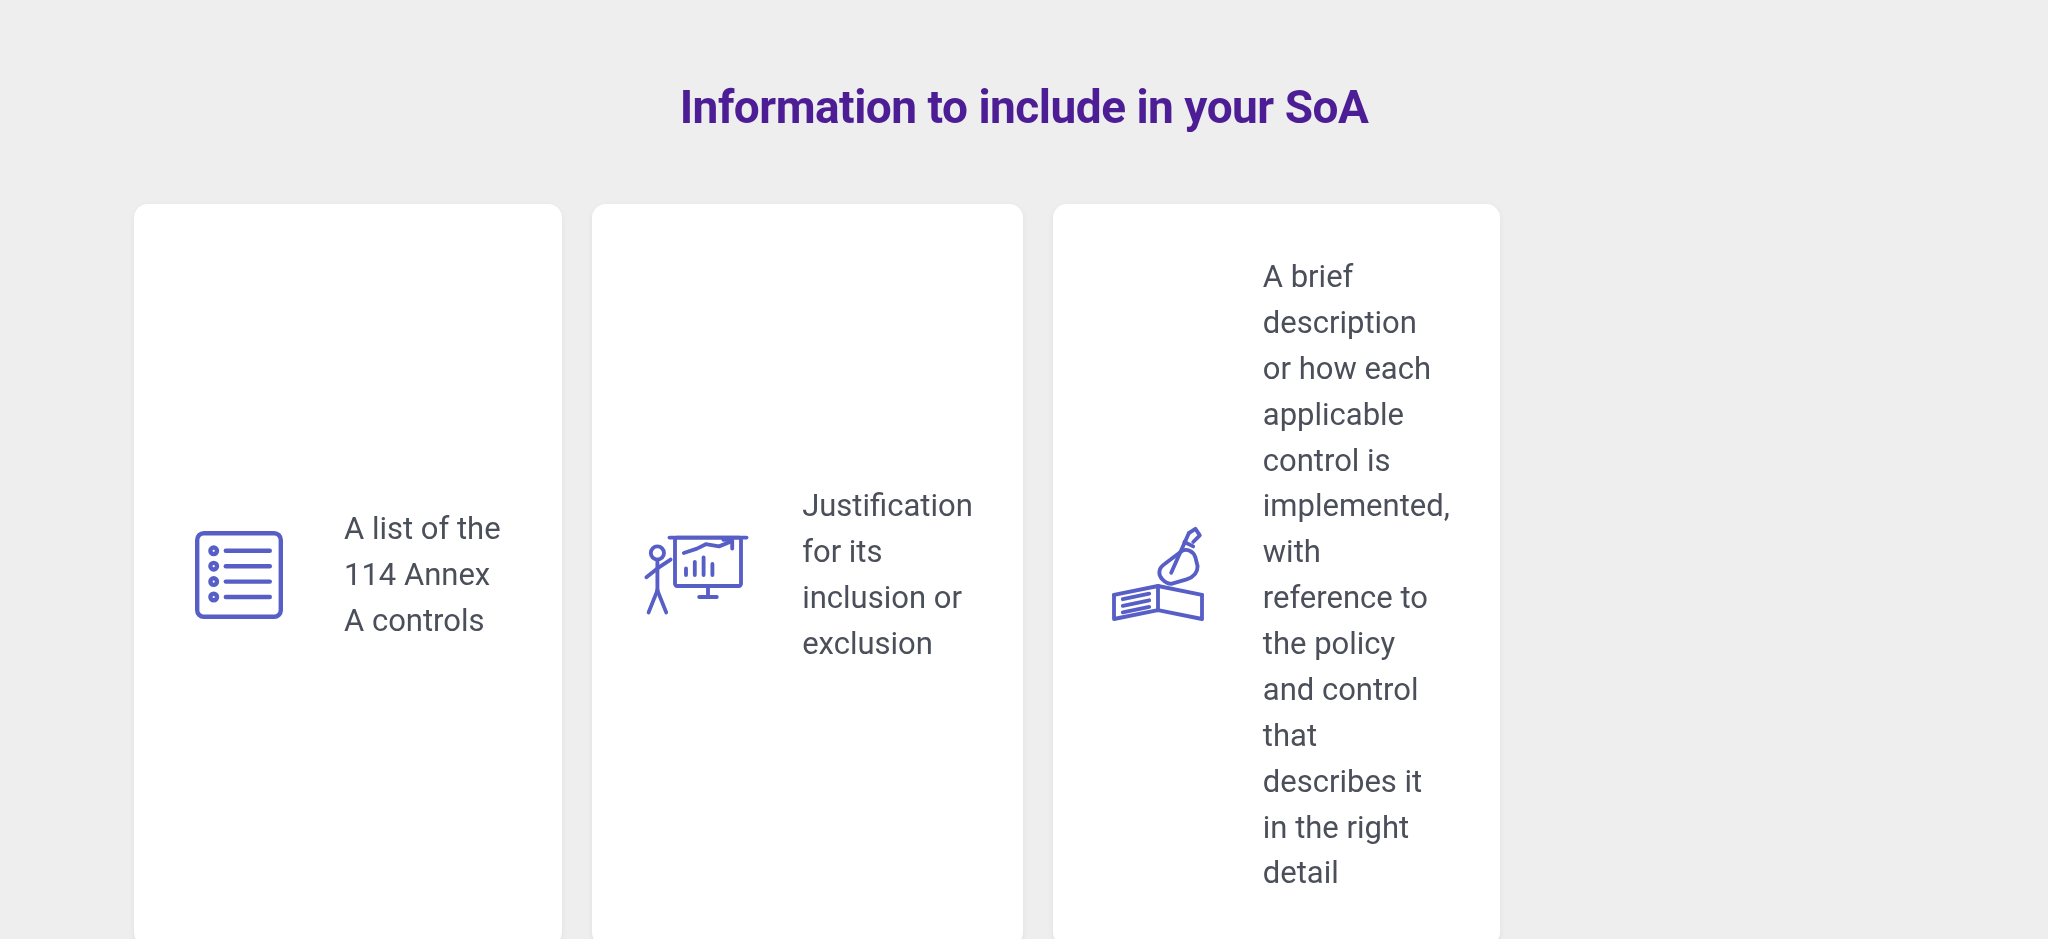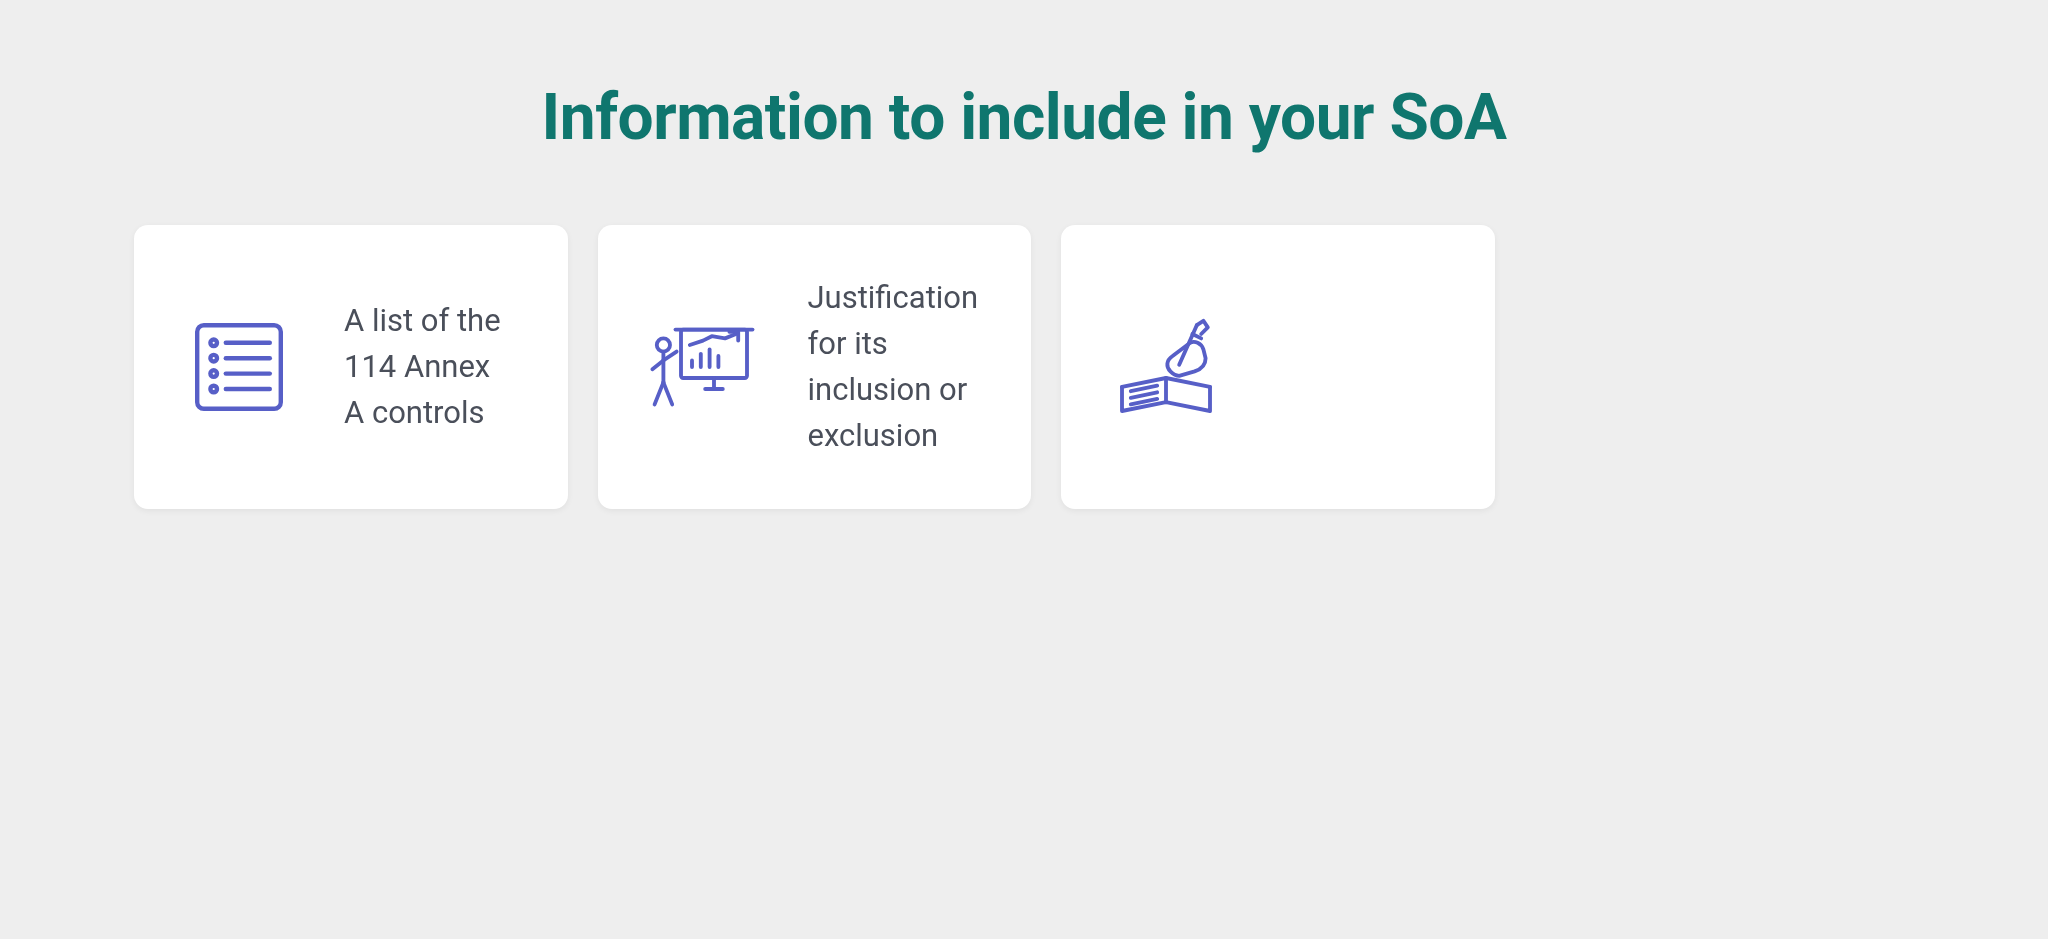--- a/index.html
+++ b/index.html
@@ -11,23 +11,23 @@
     font-family: -apple-system, BlinkMacSystemFont, 'Segoe UI', Roboto, Helvetica, Arial, sans-serif;
     background: #eeeeee;
     width: 2048px;
     height: 939px;
     display: flex;
     flex-direction: column;
     align-items: center;
     padding: 80px 90px;
   }
   .title {
-    font-size: 64px;
+    font-size: 46px;
     font-weight: 700;
-    color: #0f766e;
+    color: #4c1d95;
     text-align: center;
     margin-bottom: 70px;
     letter-spacing: -0.5px;
   }
   .grid {
     display: grid;
     grid-template-columns: 1fr 1fr 1fr 1fr;
     grid-template-rows: 1fr 1fr;
     gap: 30px;
     width: 100%;
@@ -127,15 +127,16 @@
         <line x1="18" y1="78" x2="42" y2="73"></line>
         <line x1="18" y1="84" x2="42" y2="79"></line>
 
         <path d="M 54 54 C 50 50 50 44 56 40 L 72 28 C 76 26 82 28 84 34 L 86 42 C 86 48 82 52 76 54 L 62 58 C 58 58 56 56 54 54 Z"></path>
 
         <line x1="62" y1="48" x2="78" y2="12"></line>
         <path d="M 74 20 L 82 24"></path>
         <path d="M 78 12 L 84 8 L 88 14 L 82 20"></path>
       </svg>
     </div>
+    <div class="card-text">A brief description or how each applicable control is implemented, with reference to the policy and control that describes it in the right detail</div>
   </div>
 
 </div>
 
 </body></html>

